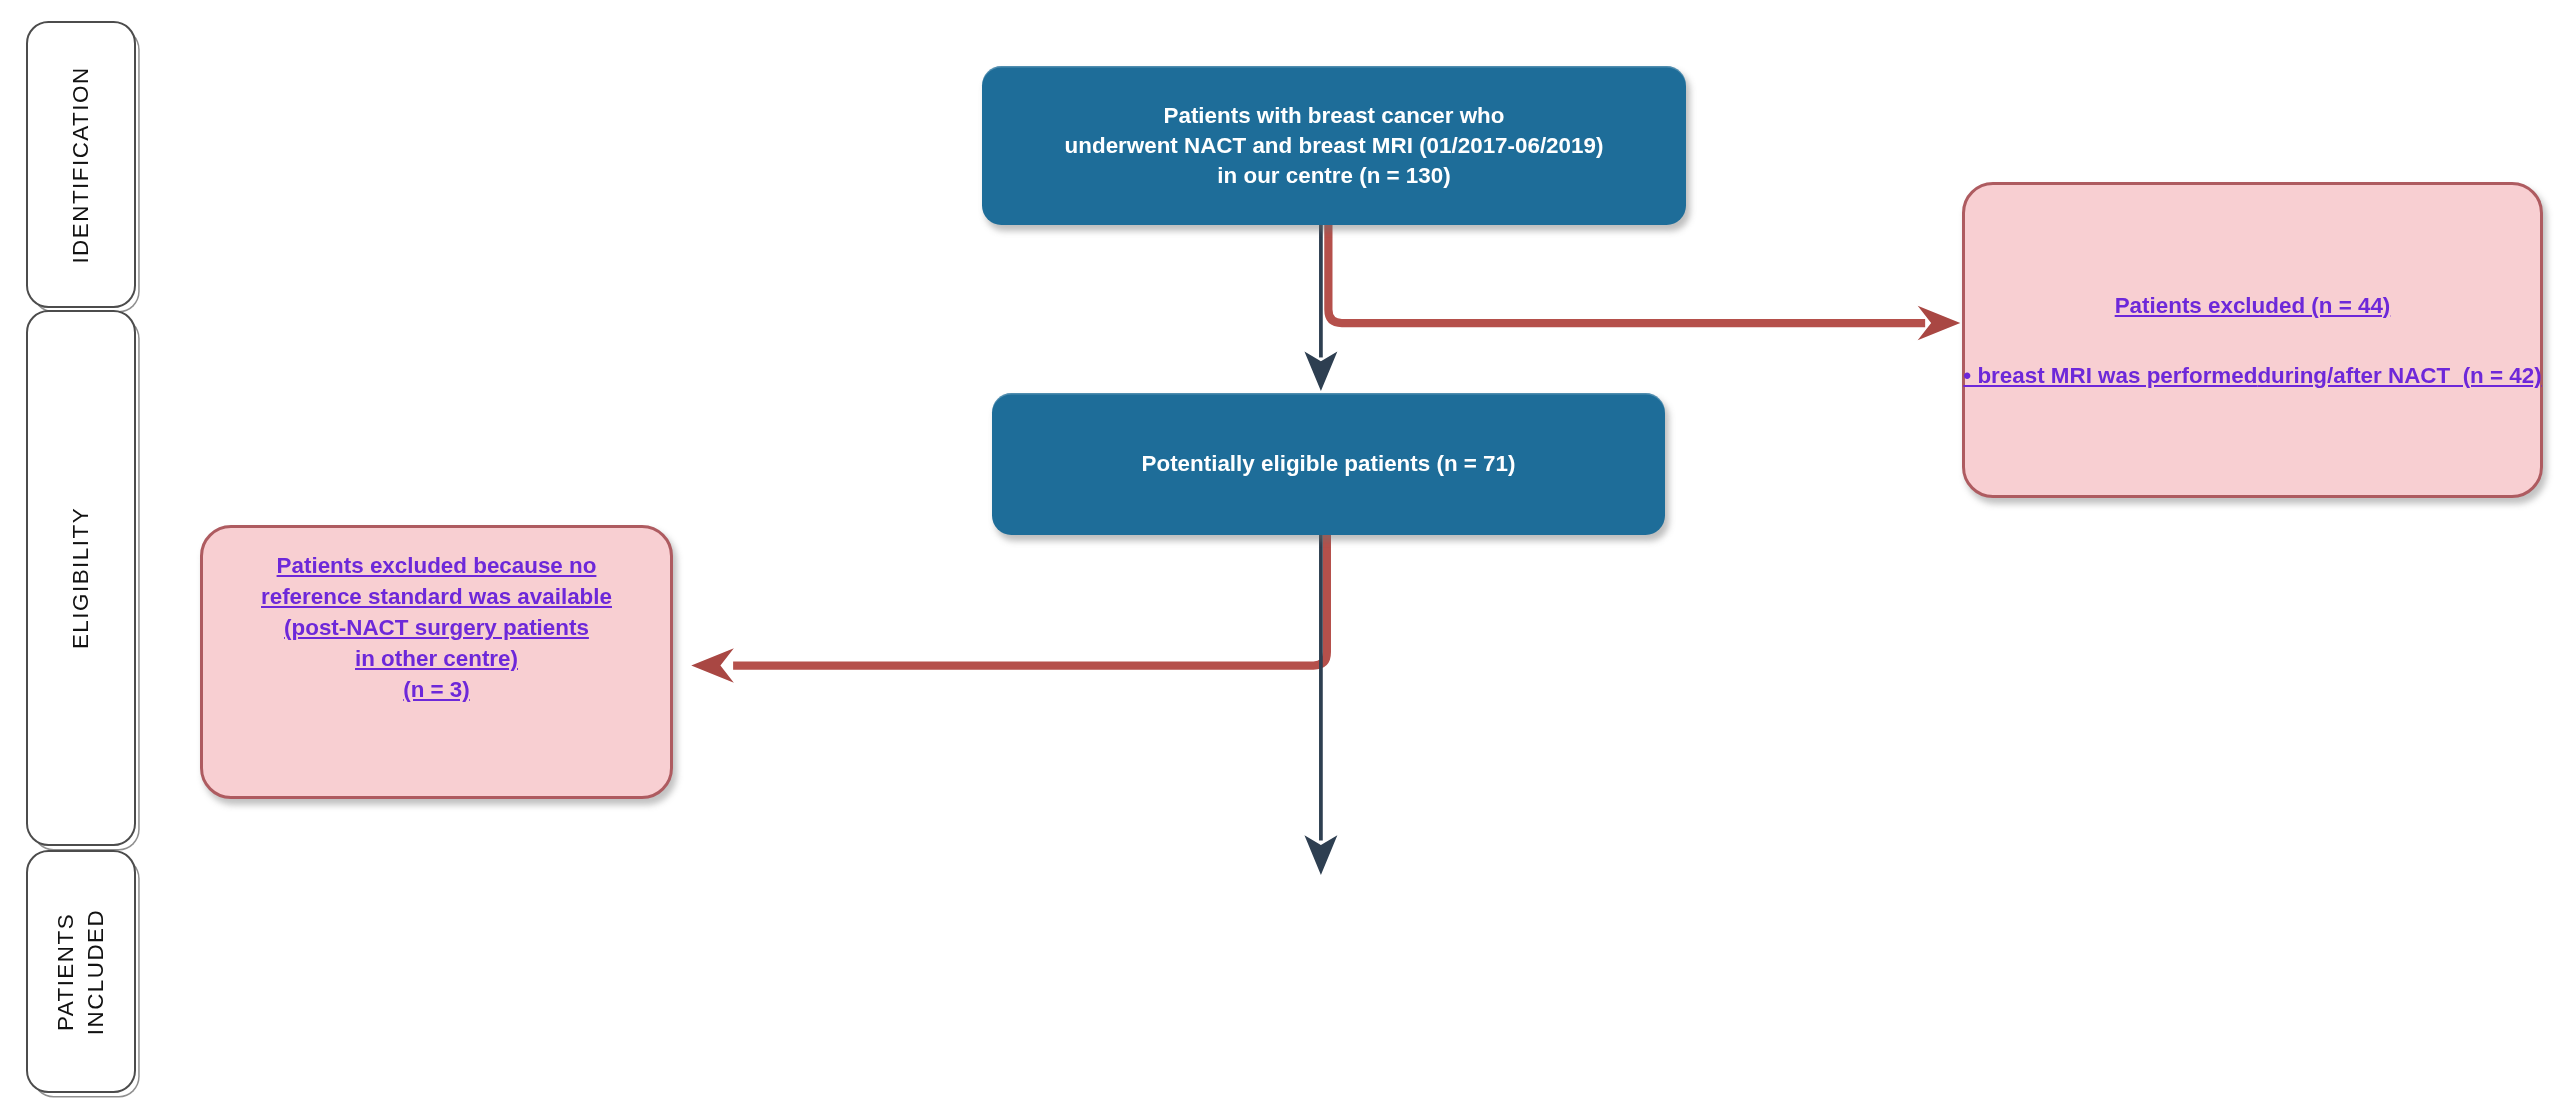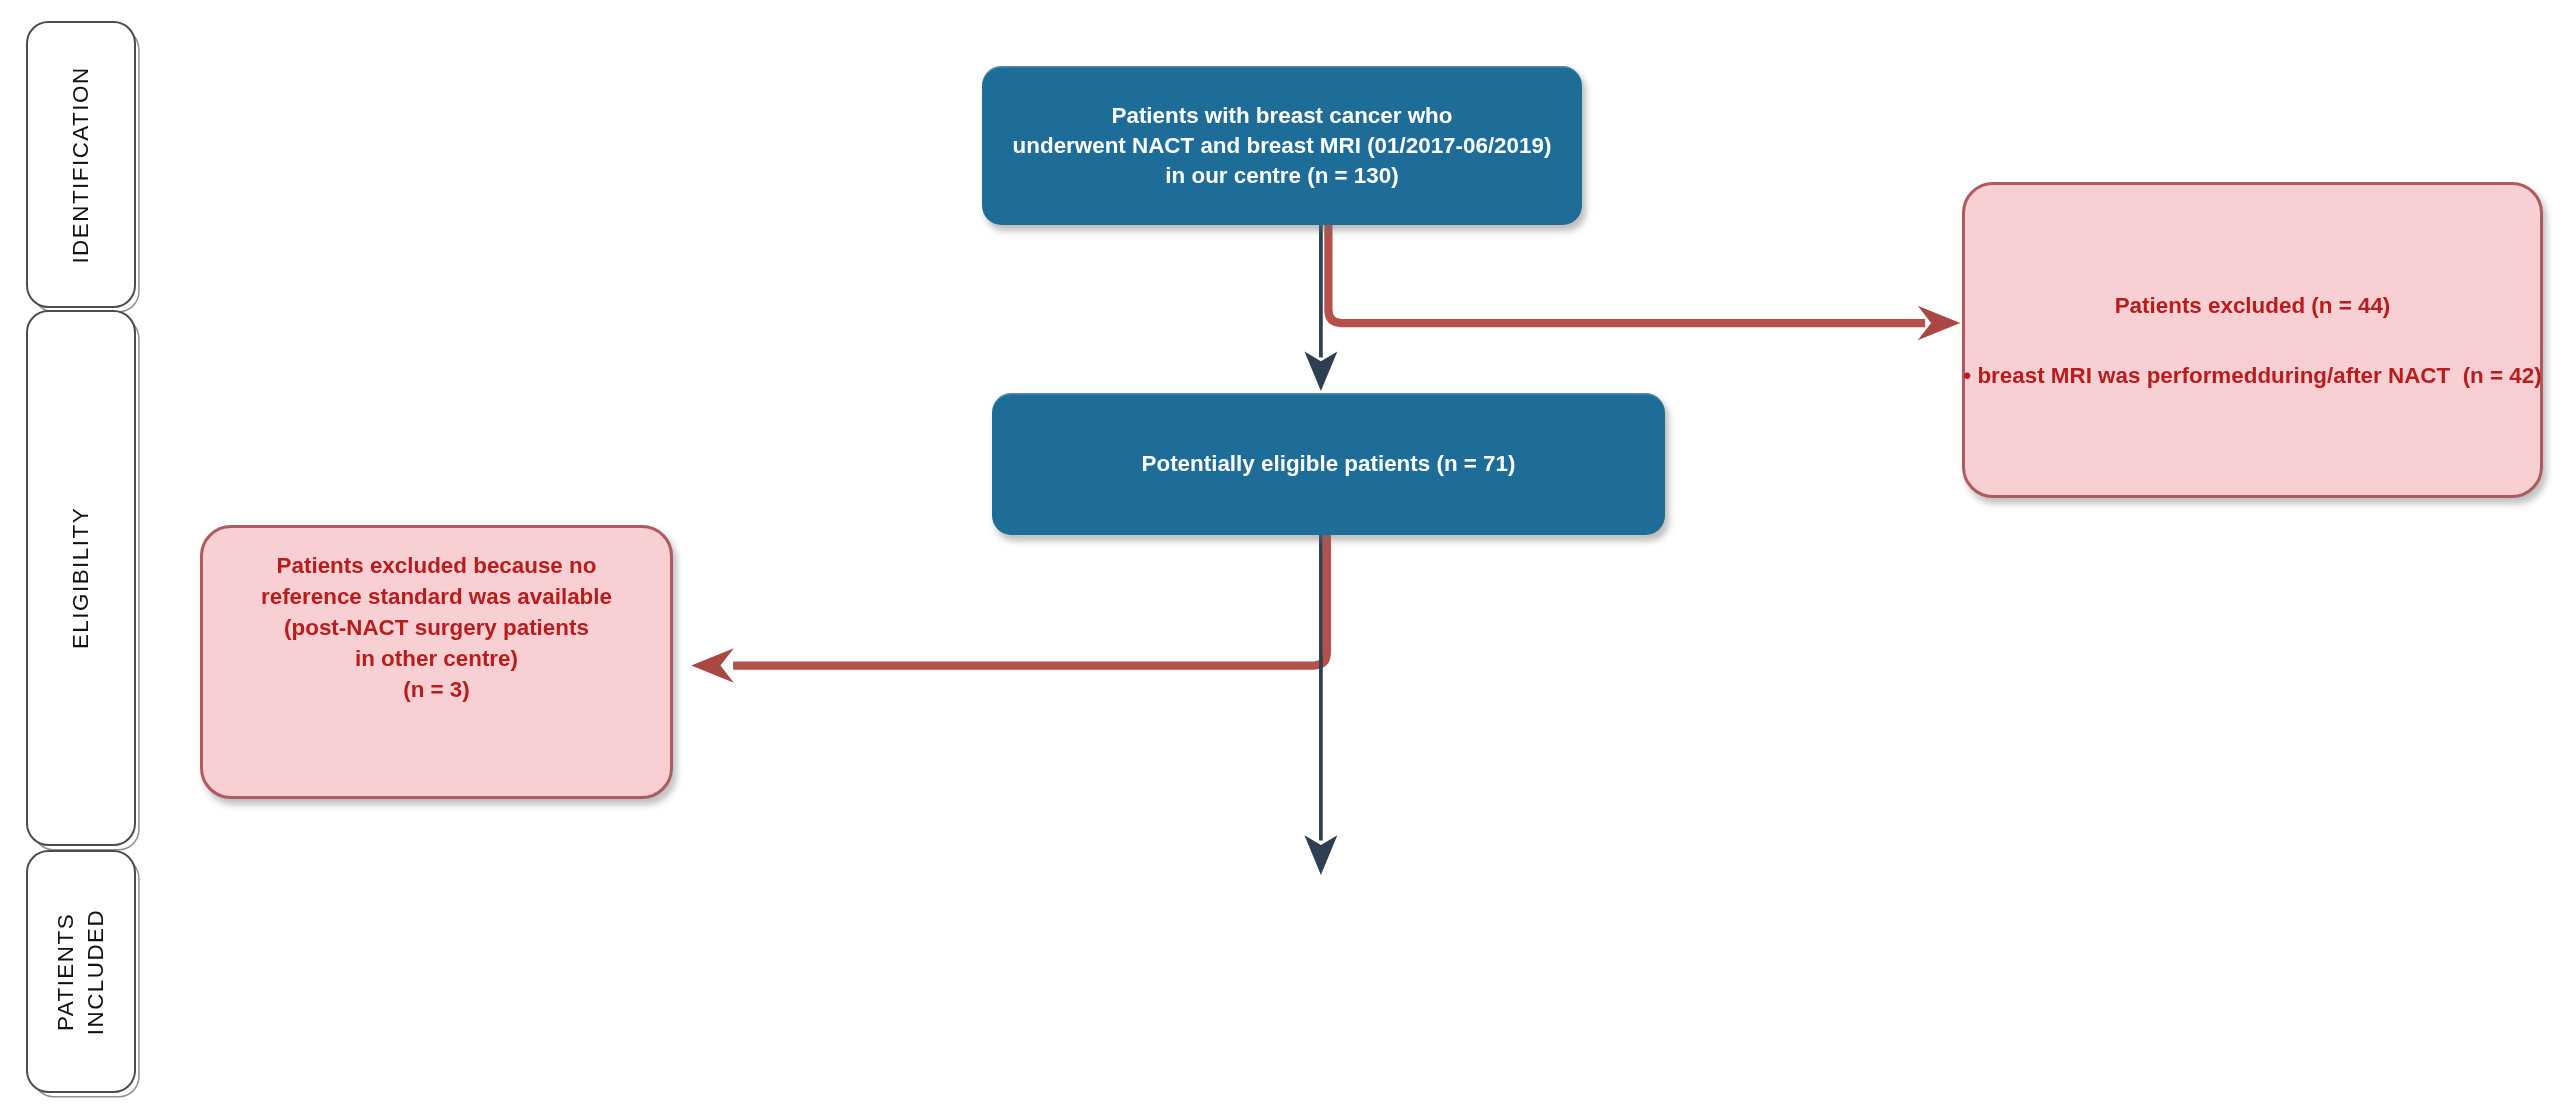--- a/index.html
+++ b/index.html
@@ -59,28 +59,29 @@
     color: #ffffff;
     font-weight: bold;
     font-size: 22.4px;
     line-height: 30px;
     box-shadow: 3.7px 5.2px 6.7px rgba(110,110,110,0.45), inset 0 1.5px 0 rgba(255,255,255,0.22);
   }
   .pink {
     background: #f8cfd2;
     border: 3px solid #ae5b60;
     border-radius: 31px;
-    color: #b91c1c;
+    color: #6d28d9;
     font-weight: bold;
     font-size: 22.4px;
     line-height: 31px;
     box-shadow: 3.7px 5.2px 6.7px rgba(120,120,120,0.45);
+    text-decoration: underline;
   }
   .node .line { white-space: pre; }
-  .node-initial  { left: 982px; top: 66px;  width: 600px; height: 159px; }
+  .node-initial  { left: 982px; top: 66px;  width: 704px; height: 159px; }
   .node-eligible { left: 992px; top: 393px; width: 673px; height: 142px; }
   .node-selected { left: 1139px; top: 894px; width: 384px; height: 126px; }
   .node-excluded-right { left: 1962px; top: 182px; width: 581px; height: 316px; row-gap: 39px; padding: 22.4px 15px; }
   .node-excluded-left  { left: 200px;  top: 525px; width: 473px; height: 274px; justify-content: flex-start; padding-top: 22.4px; }
   .bullet-block { display: flex; flex-direction: row; align-items: center; }
 </style>
 </head>
 <body>
 
 <div class="canvas">

